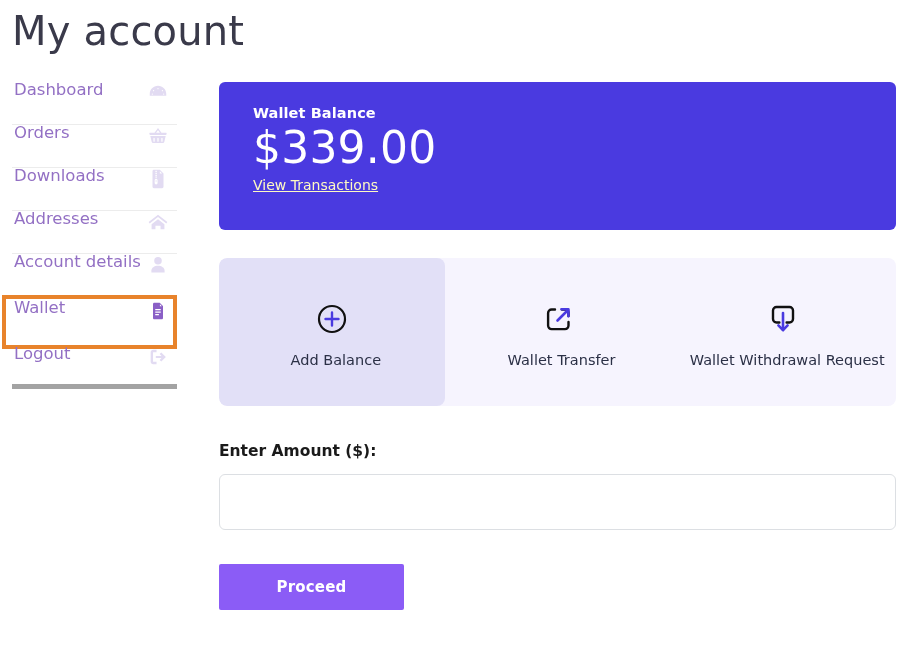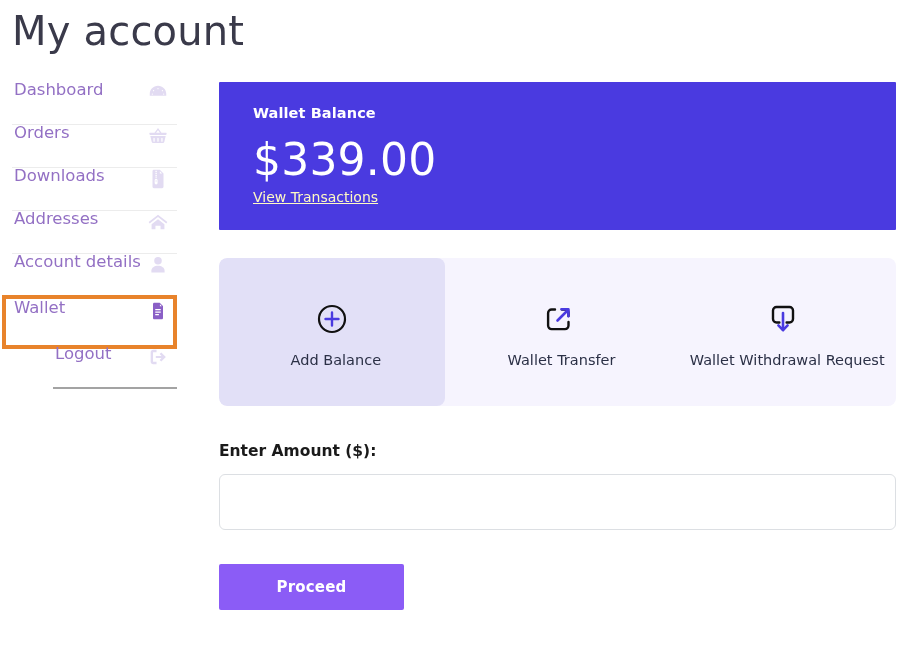--- a/index.html
+++ b/index.html
@@ -90,49 +90,49 @@
     border: 4px solid #e8832b;
     background: #ffffff;
     pointer-events: none;
   }
   #nav-wallet-wrap .nav-item {
     position: relative;
     z-index: 2;
   }
   #nav-wallet-wrap .nav-icon { color: #8a5fc6; }
 
-  #nav-logout .nav-item { border-bottom: 2px solid #a3a3a3; margin-left: 41px; }
+  #nav-logout .nav-item { border-bottom: 5px solid #a3a3a3; }
 
   
   #main {
     position: absolute;
     left: 219px;
     top: 0;
     width: 677px;
   }
 
   
   #balance-card {
     background: #4a3ae0;
-    border-radius: 1px;
+    border-radius: 6px;
     height: 148px;
     padding: 24px 0 0 34px;
     color: #ffffff;
   }
   #balance-label {
     font-size: 14.5px;
     font-weight: 700;
     letter-spacing: 0.1px;
     line-height: 1;
   }
   #balance-amount {
     font-size: 44px;
     font-weight: 400;
     line-height: 1.05;
-    margin-top: 16px;
+    margin-top: 4px;
     letter-spacing: 0.2px;
   }
   #view-transactions {
     display: inline-block;
     margin-top: 6px;
     font-size: 14px;
     font-weight: 400;
     color: #fef9c3;
     text-decoration: underline;
     cursor: pointer;

